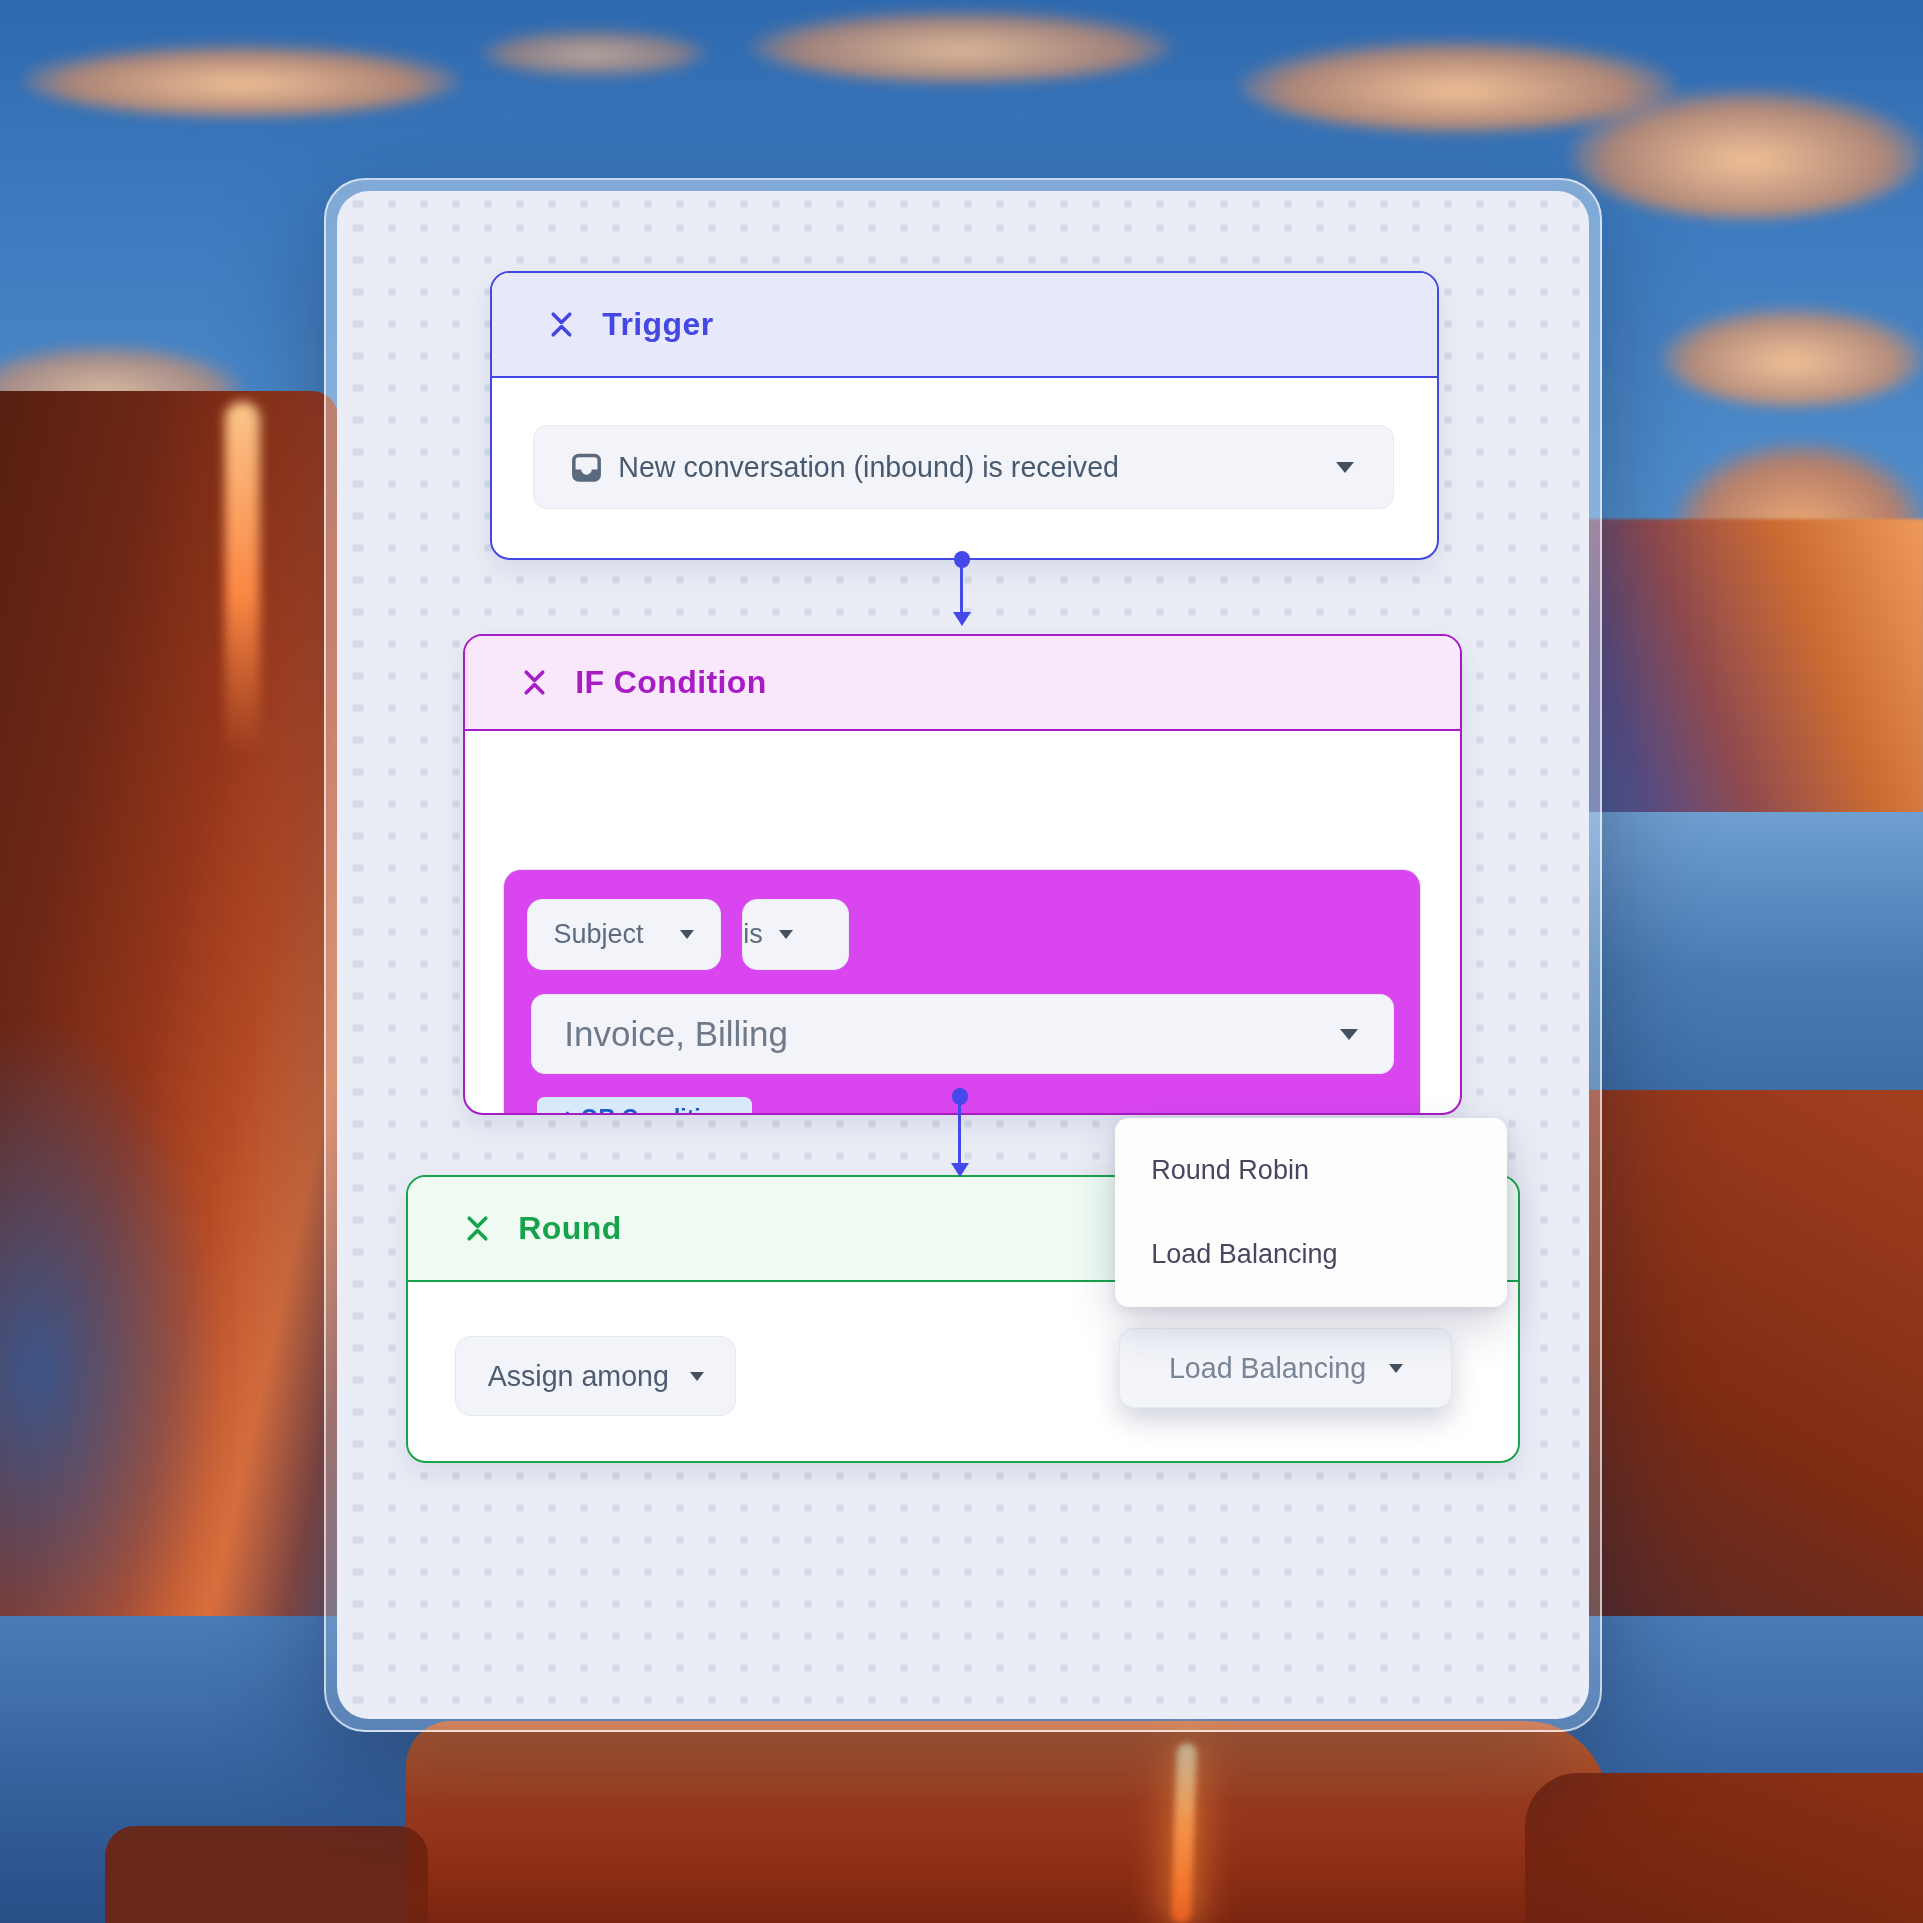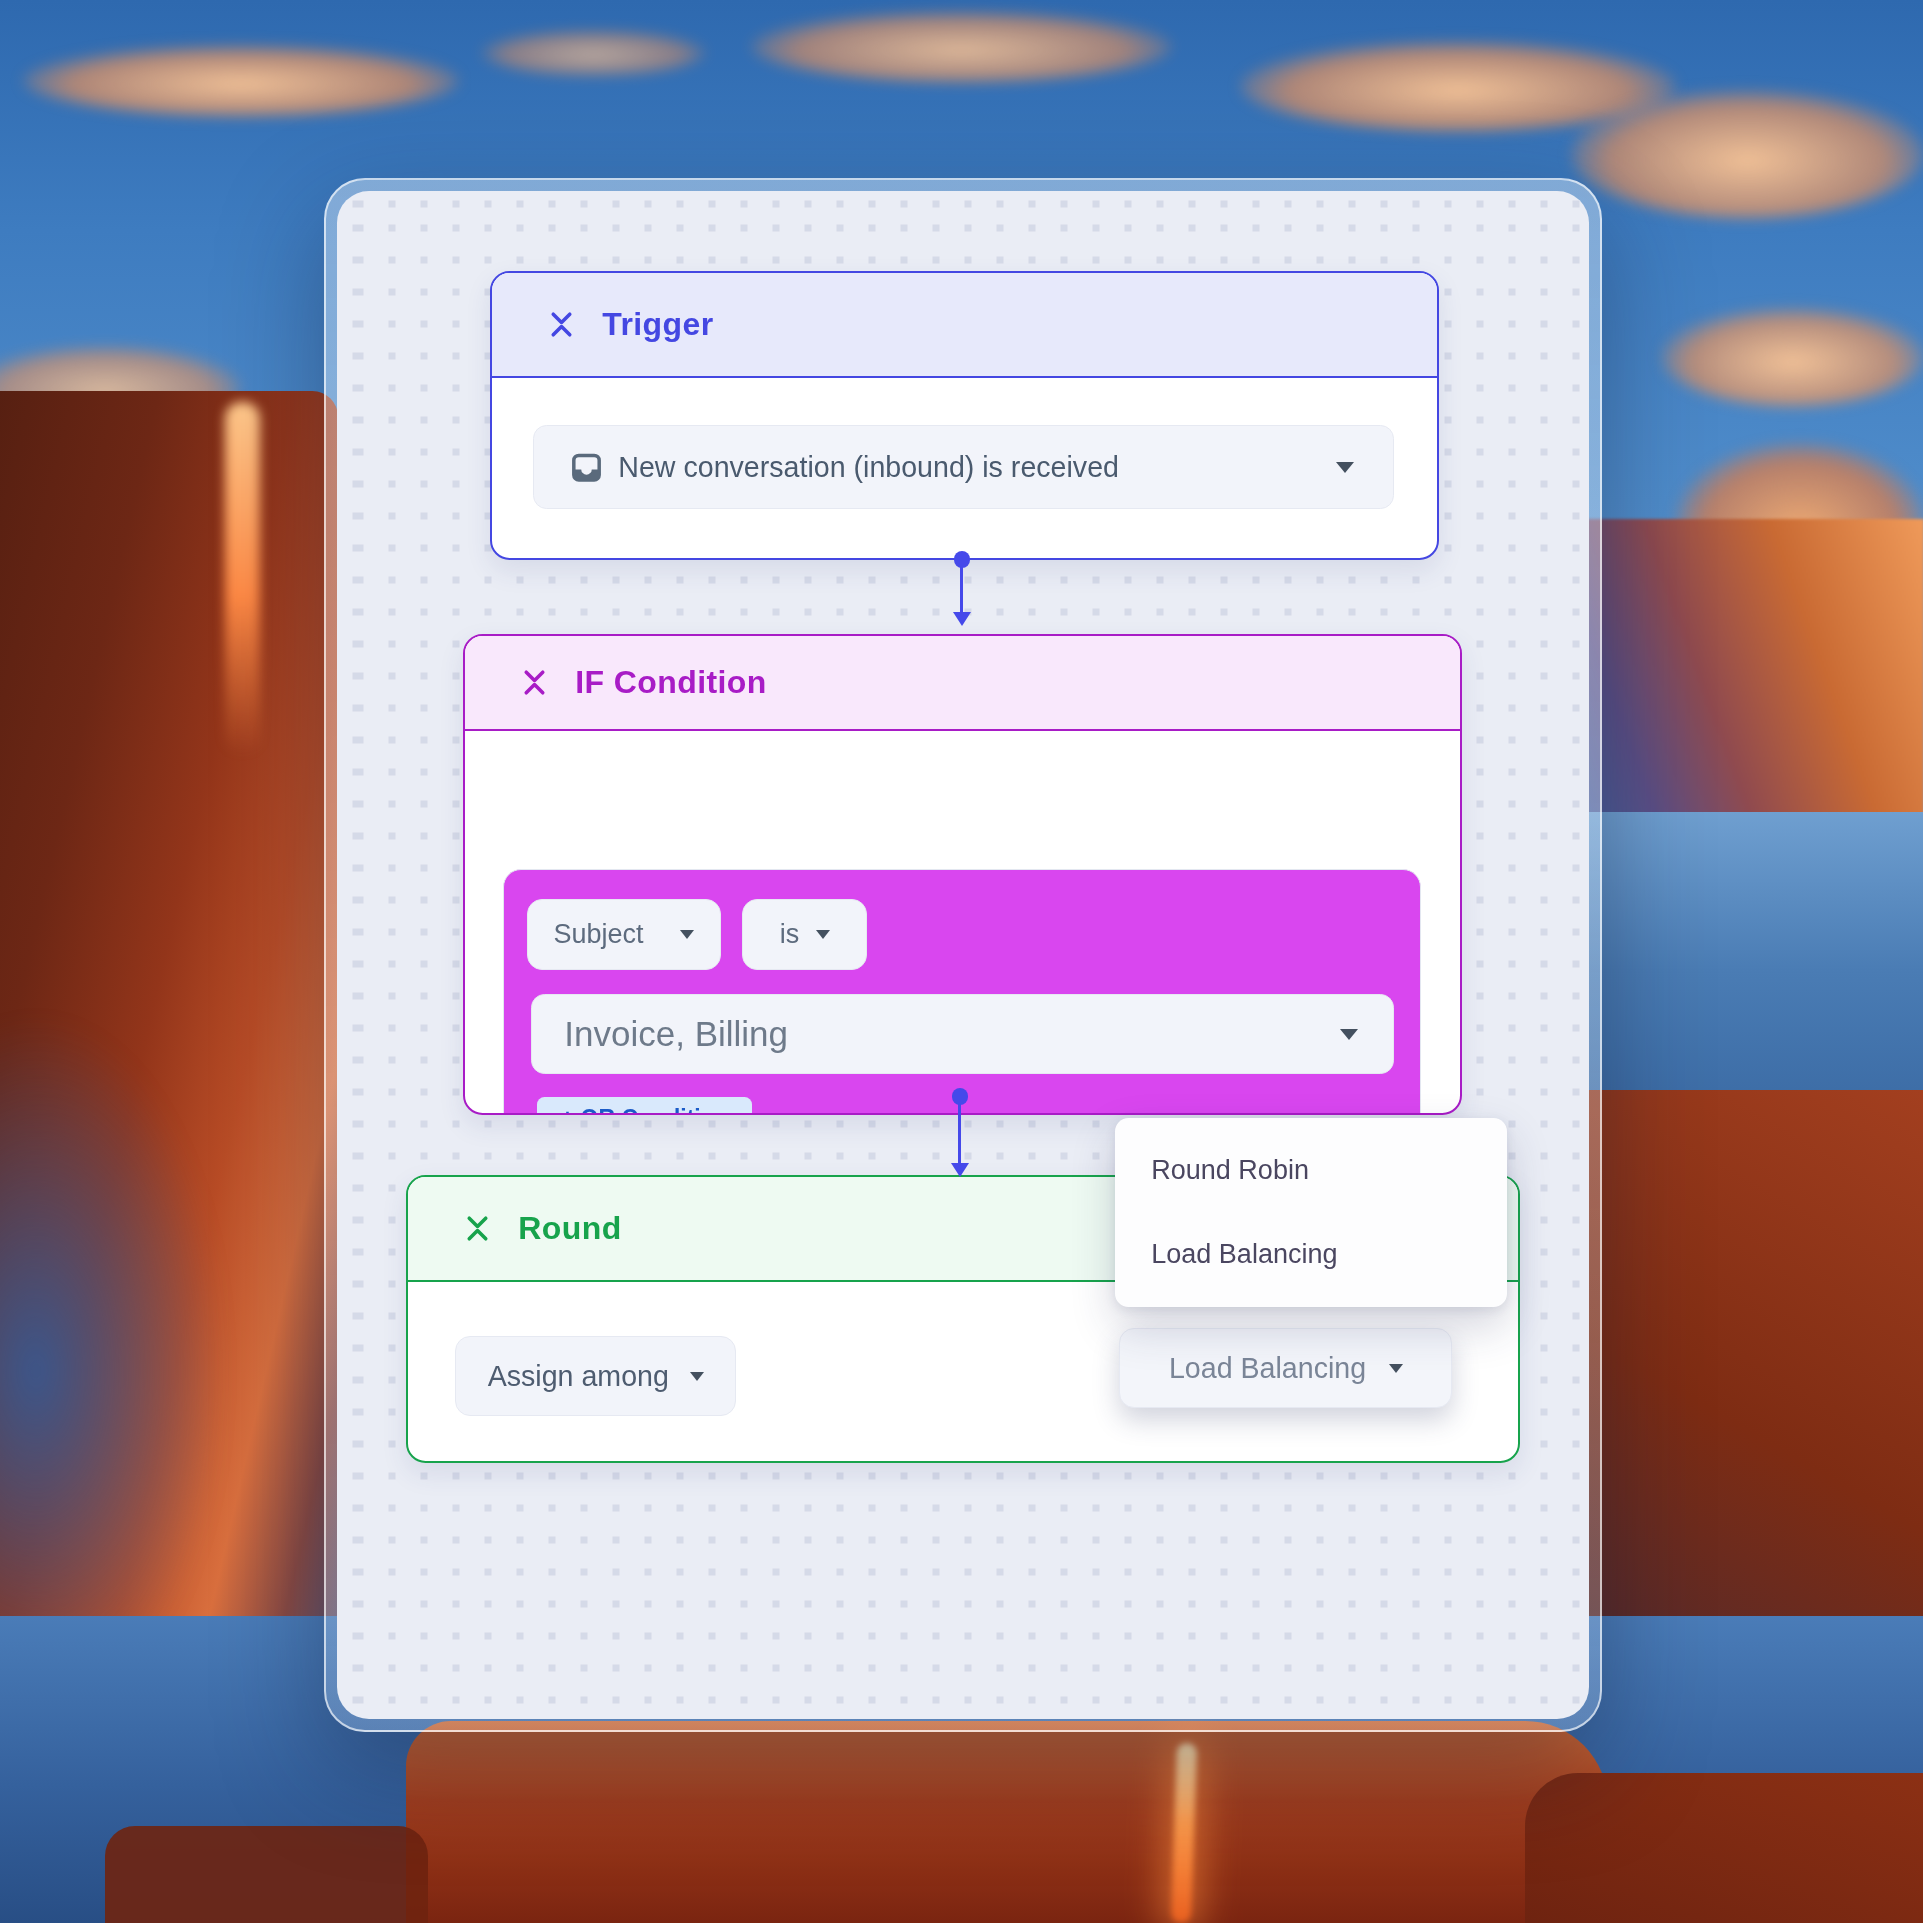--- a/index.html
+++ b/index.html
@@ -152,22 +152,22 @@
   .trigger-select .grow { flex:1; }
   .inbox-icon { width:35px; height:35px; color:#5a6a7c; flex:0 0 auto; }
 
   .group-box {
     position:absolute; left:38px; top:138px; width:918px; height:298px;
     background:#d946ef; border:1.5px solid #e3e7f0; border-radius:18px;
   }
   .sel-field { position:absolute; left:22.5px; top:28.6px; width:194px; height:71px;
                border-radius:15px; padding:0 25.6px; gap:19.5px; font-size:27px; color:#5d6b7e; }
   .sel-field .grow { flex:1; }
-  .sel-op    { position:absolute; left:238px; top:28.6px; width:125px; height:71px;
-               border-radius:15px; justify-content:center; gap:16.5px; font-size:27px; color:#5d6b7e; }
+  .sel-op    { position:absolute; left:238px; top:28.6px; width:107px; height:71px;
+               border-radius:15px; justify-content:flex-start; gap:16.5px; font-size:27px; color:#5d6b7e; }
   .sel-value { position:absolute; left:27px; top:124px; width:863px; height:80px;
                border-radius:13.5px; padding:0 35px 0 32px; font-size:35px; color:#6e7a8a; }
   .sel-value .grow { flex:1; }
   .btn-or {
     position:absolute; left:33px; top:227px; width:215px; height:42px;
     background:var(--or_bg); color:var(--or_text); border:none; border-radius:7.5px;
     font-size:23px; font-weight:700; font-family:inherit;
     display:flex; align-items:center; justify-content:center; cursor:pointer;
   }
 

